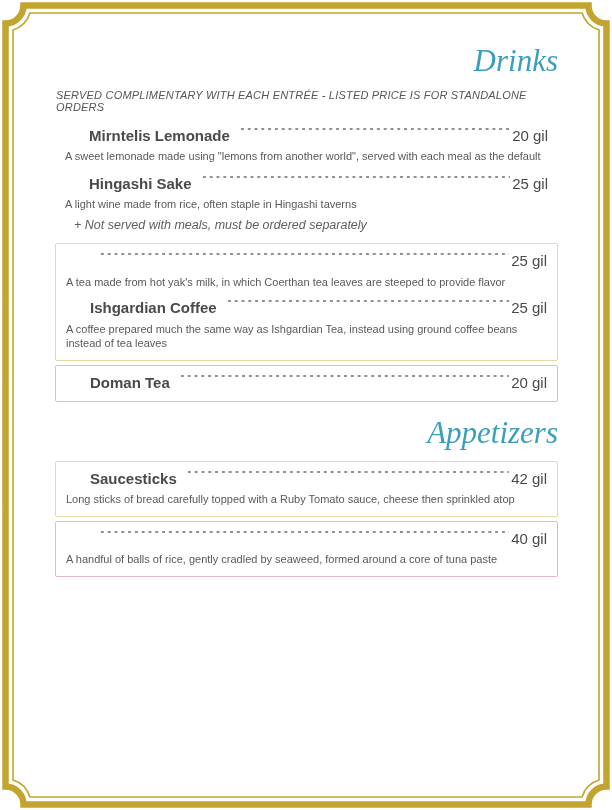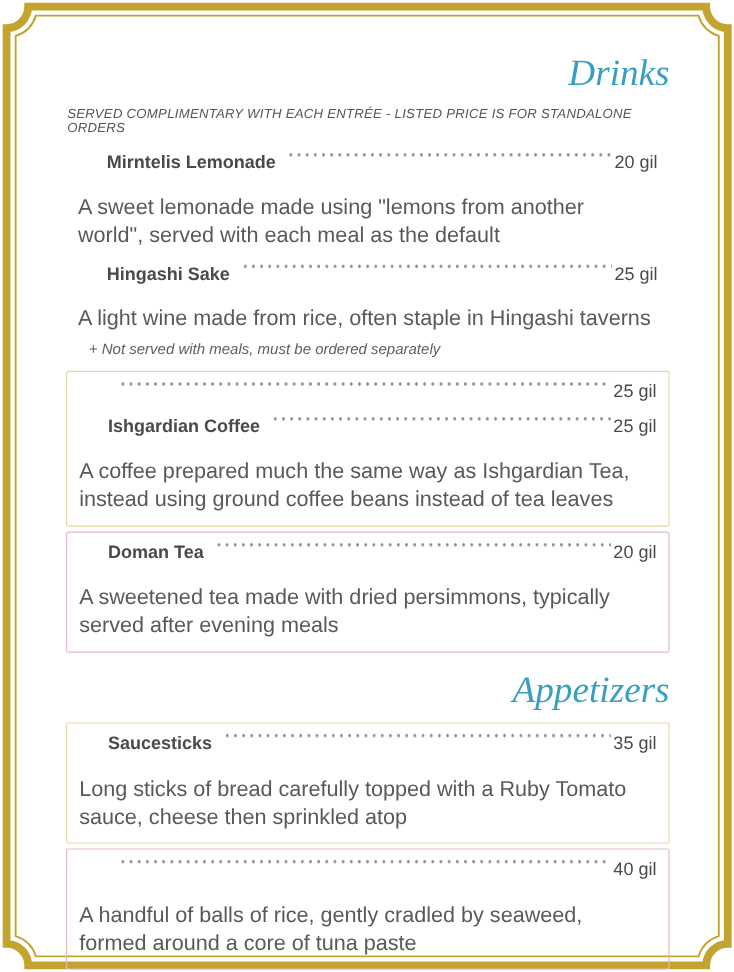--- a/index.html
+++ b/index.html
@@ -63,24 +63,24 @@
     color: var(--ink-dark);
     white-space: nowrap;
   }
   .leader {
     flex: 1 1 auto;
     height: 6px;
     margin: 0 2px 4px 9px;
     background: radial-gradient(circle, var(--dots) 1.1px, transparent 1.5px) left center / 6.8px 6px repeat-x;
   }
   .desc {
-    font-size: 18px;
+    font-size: 11px;
     line-height: 1.32;
     color: var(--ink-body);
-    margin-top: 16px;
+    margin-top: 4px;
     max-width: 480px;
   }
   .note {
     font-style: italic;
     font-size: 12.5px;
     line-height: 1.3;
     color: #5E5E5E;
     margin: 5px 0 0 9px;
   }
   .box {
@@ -126,52 +126,52 @@
       <div class="desc">A light wine made from rice, often staple in Hingashi taverns</div>
       <div class="note">+ Not served with meals, must be ordered separately</div>
     </div>
 
     <div class="box box-yellow">
       <div class="item">
         <div class="row">
           <span class="leader"></span>
           <span class="price">25 gil</span>
         </div>
+        <div class="desc">A tea made from hot yak's milk, in which Coerthan tea leaves are steeped to provide flavor</div>
       </div>
       <div class="item">
         <div class="row">
           <span class="iname">Ishgardian Coffee</span>
           <span class="leader"></span>
           <span class="price">25 gil</span>
         </div>
         <div class="desc">A coffee prepared much the same way as Ishgardian Tea, instead using ground coffee beans instead of tea leaves</div>
       </div>
     </div>
 
     <div class="box box-pink">
       <div class="item">
         <div class="row">
           <span class="iname">Doman Tea</span>
           <span class="leader"></span>
           <span class="price">20 gil</span>
         </div>
-        <div class="desc">A sweetened tea made with dried persimmons, typically served after evening meals</div>
       </div>
     </div>
   </div>
 
   <div>
     <h1 class="section-title second">Appetizers</h1>
 
     <div class="box box-yellow">
       <div class="item">
         <div class="row">
           <span class="iname">Saucesticks</span>
           <span class="leader"></span>
-          <span class="price">35 gil</span>
+          <span class="price">42 gil</span>
         </div>
         <div class="desc">Long sticks of bread carefully topped with a Ruby Tomato sauce, cheese then sprinkled atop</div>
       </div>
     </div>
 
     <div class="box box-pink">
       <div class="item">
         <div class="row">
           <span class="leader"></span>
           <span class="price">40 gil</span>

